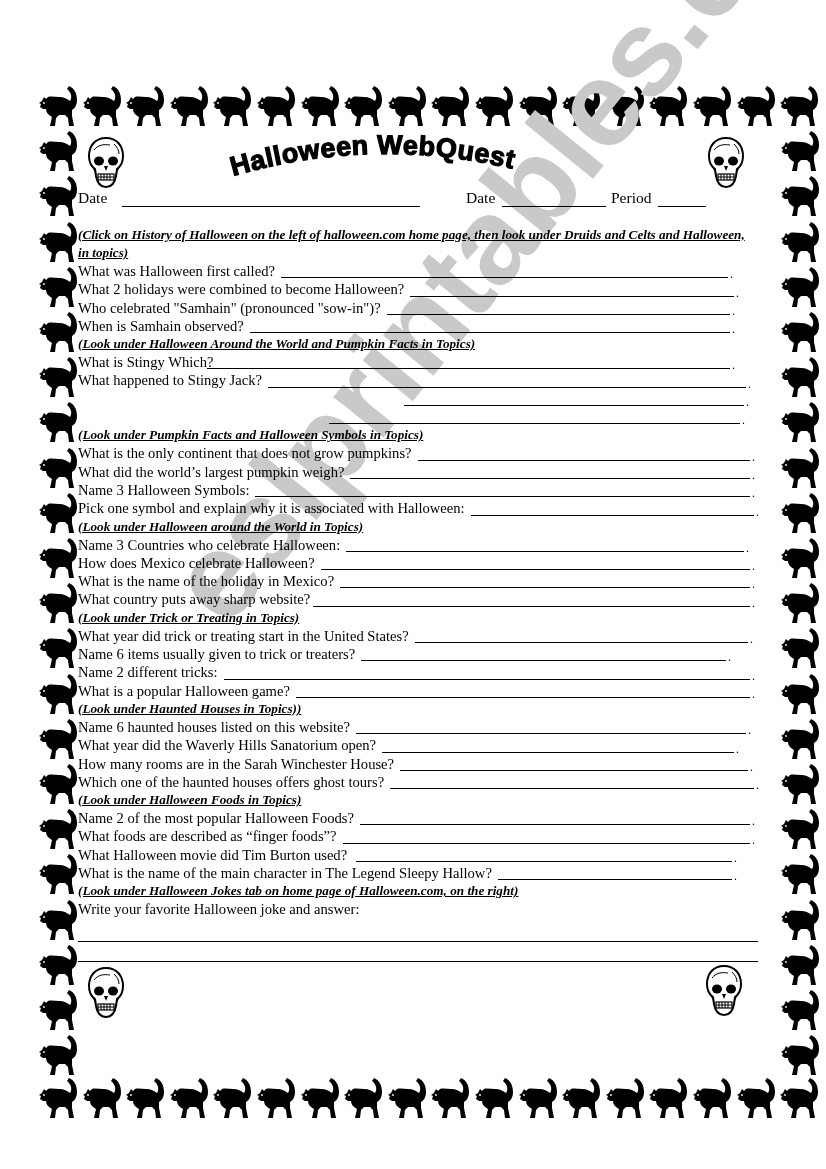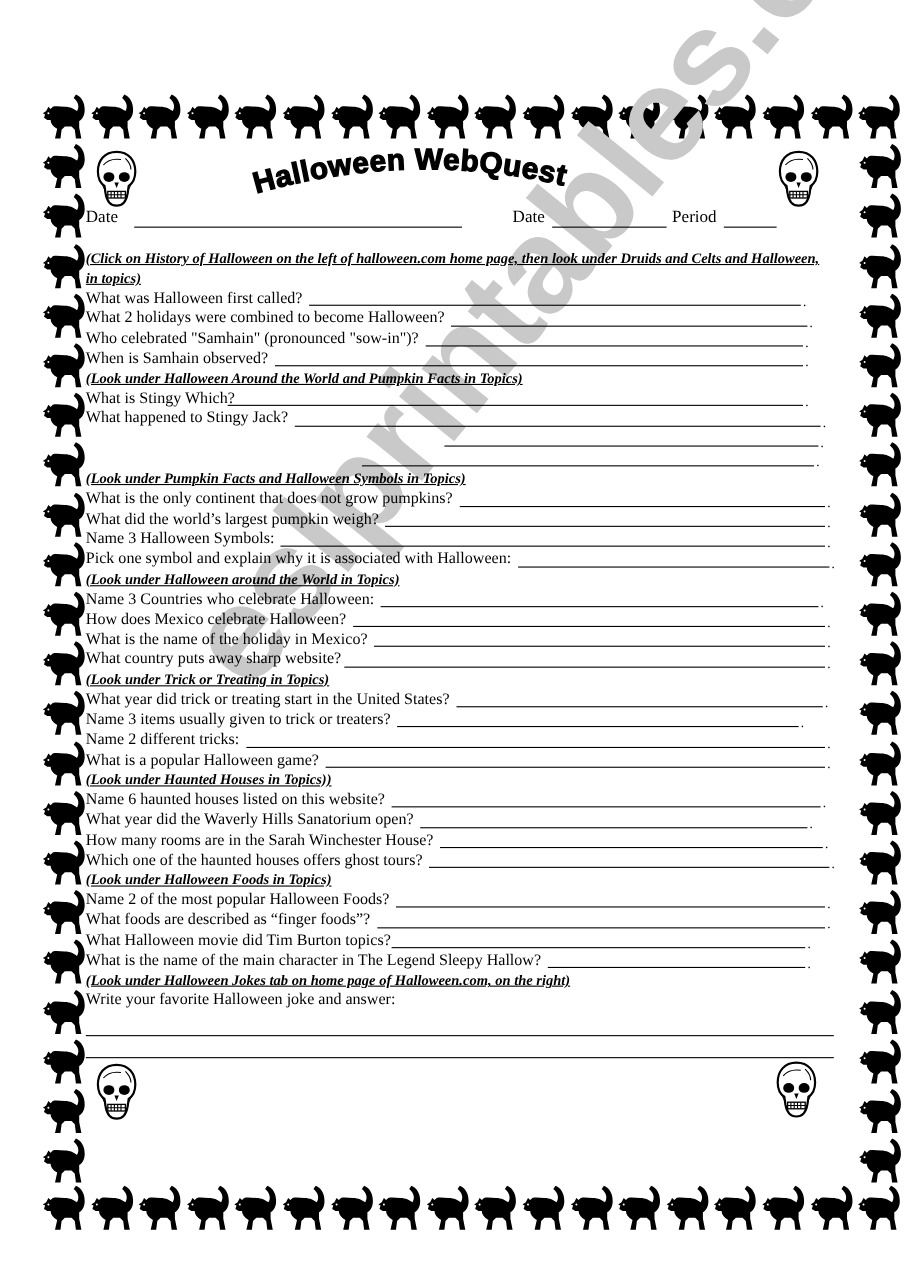--- a/index.html
+++ b/index.html
@@ -497,32 +497,32 @@
       <div class="q"><span class="label">What did the world’s largest pumpkin weigh?</span><div class="line" style="left: 272px; width: 400px;"></div><span class="dot" style="left: 674px;">.</span></div>
       <div class="q"><span class="label">Name 3 Halloween Symbols:</span><div class="line" style="left: 177px; width: 495px;"></div><span class="dot" style="left: 674px;">.</span></div>
       <div class="q"><span class="label">Pick one symbol and explain why it is associated with Halloween:</span><div class="line" style="left: 393px; width: 283px;"></div><span class="dot" style="left: 678px;">.</span></div>
       <div class="section">(Look under Halloween around the World in Topics)</div>
       <div class="q"><span class="label">Name 3 Countries who celebrate Halloween:</span><div class="line" style="left: 268px; width: 398px;"></div><span class="dot" style="left: 668px;">.</span></div>
       <div class="q"><span class="label">How does Mexico celebrate Halloween?</span><div class="line" style="left: 243px; width: 429px;"></div><span class="dot" style="left: 674px;">.</span></div>
       <div class="q"><span class="label">What is the name of the holiday in Mexico?</span><div class="line" style="left: 262px; width: 410px;"></div><span class="dot" style="left: 674px;">.</span></div>
       <div class="q"><span class="label">What country puts away sharp website?</span><div class="line" style="left: 235px; width: 437px;"></div><span class="dot" style="left: 674px;">.</span></div>
       <div class="section">(Look under Trick or Treating in Topics)</div>
       <div class="q"><span class="label">What year did trick or treating start in the United States?</span><div class="line" style="left: 337px; width: 333px;"></div><span class="dot" style="left: 672px;">.</span></div>
-      <div class="q"><span class="label">Name 3 items usually given to trick or treaters?</span><div class="line" style="left: 283px; width: 365px;"></div><span class="dot" style="left: 650px;">.</span></div>
+      <div class="q"><span class="label">Name 6 items usually given to trick or treaters?</span><div class="line" style="left: 283px; width: 365px;"></div><span class="dot" style="left: 650px;">.</span></div>
       <div class="q"><span class="label">Name 2 different tricks:</span><div class="line" style="left: 146px; width: 526px;"></div><span class="dot" style="left: 674px;">.</span></div>
       <div class="q"><span class="label">What is a popular Halloween game?</span><div class="line" style="left: 218px; width: 454px;"></div><span class="dot" style="left: 674px;">.</span></div>
       <div class="section">(Look under Haunted Houses in Topics))</div>
       <div class="q"><span class="label">Name 6 haunted houses listed on this website?</span><div class="line" style="left: 278px; width: 390px;"></div><span class="dot" style="left: 670px;">.</span></div>
       <div class="q"><span class="label">What year did the Waverly Hills Sanatorium open?</span><div class="line" style="left: 304px; width: 352px;"></div><span class="dot" style="left: 658px;">.</span></div>
       <div class="q"><span class="label">How many rooms are in the Sarah Winchester House?</span><div class="line" style="left: 322px; width: 348px;"></div><span class="dot" style="left: 672px;">.</span></div>
       <div class="q"><span class="label">Which one of the haunted houses offers ghost tours?</span><div class="line" style="left: 312px; width: 364px;"></div><span class="dot" style="left: 678px;">.</span></div>
       <div class="section">(Look under Halloween Foods in Topics)</div>
       <div class="q"><span class="label">Name 2 of the most popular Halloween Foods?</span><div class="line" style="left: 282px; width: 390px;"></div><span class="dot" style="left: 674px;">.</span></div>
       <div class="q"><span class="label">What foods are described as “finger foods”?</span><div class="line" style="left: 265px; width: 407px;"></div><span class="dot" style="left: 674px;">.</span></div>
-      <div class="q"><span class="label">What Halloween movie did Tim Burton topics?</span><div class="line" style="left: 278px; width: 376px;"></div><span class="dot" style="left: 656px;">.</span></div>
+      <div class="q"><span class="label">What Halloween movie did Tim Burton used?</span><div class="line" style="left: 278px; width: 376px;"></div><span class="dot" style="left: 656px;">.</span></div>
       <div class="q"><span class="label">What is the name of the main character in The Legend Sleepy Hallow?</span><div class="line" style="left: 420px; width: 234px;"></div><span class="dot" style="left: 656px;">.</span></div>
       <div class="section">(Look under Halloween Jokes tab on home page of Halloween.com, on the right)</div>
       <div class="q"><span class="label">Write your favorite Halloween joke and answer:</span></div>
     </div>
   <div style="height:3px"></div>
   <div class="joke-line"></div>
   <div class="joke-line"></div>
 </div>
 
 </body></html>

